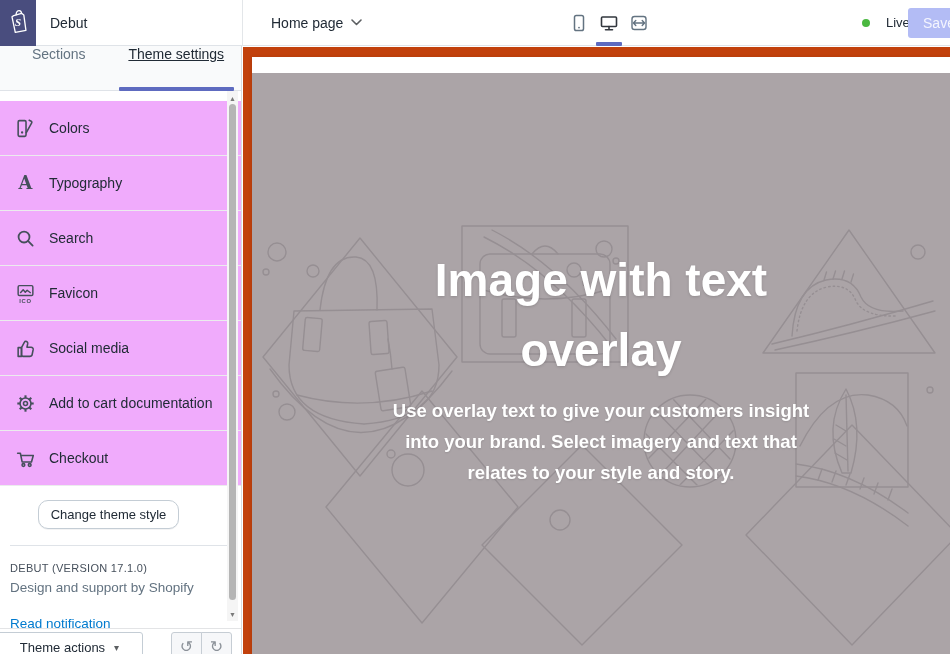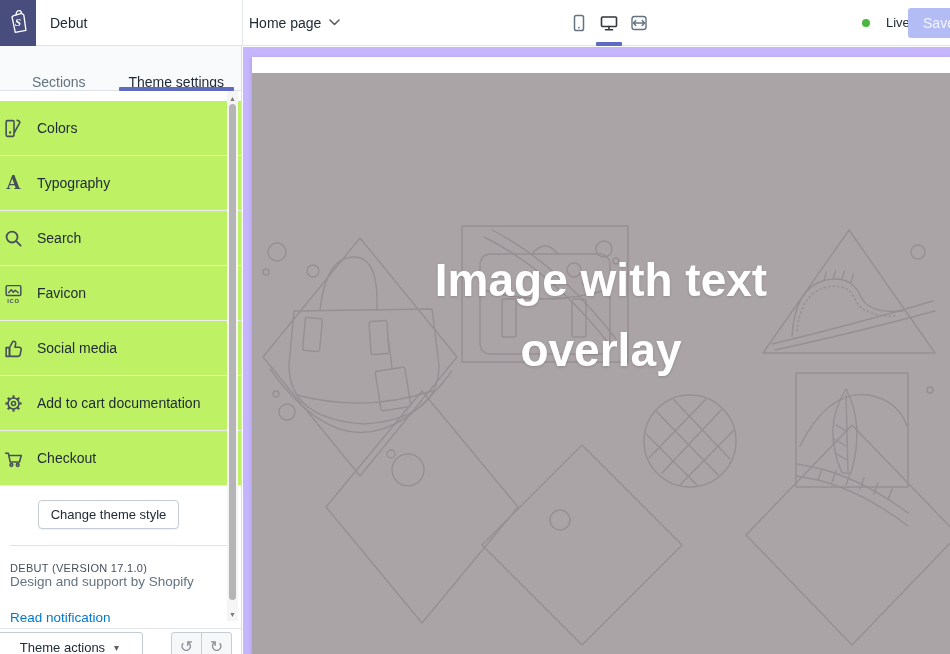--- a/index.html
+++ b/index.html
@@ -7,54 +7,54 @@
   .app { position:relative; width:950px; height:654px; overflow:hidden; background:#fff; }
 
   
   .topbar { position:absolute; top:0; left:0; right:0; height:46px; background:#fff;
             border-bottom:1px solid #dfe3e8; z-index:20; }
   .logo-box { position:absolute; left:0; top:0; width:36px; height:46px; background:#494d7e;
               display:flex; align-items:center; justify-content:center; cursor:pointer; }
   .store-name { position:absolute; left:50px; top:0; height:46px; display:flex; align-items:center;
                 font-size:14px; color:#212b36; }
   .page-selector { position:absolute; left:242px; top:0; height:45px; border-left:1px solid #e3e6e9;
-                   display:flex; align-items:center; gap:8px; padding:0 6px; cursor:pointer;
+                   display:flex; align-items:center; gap:8px; padding:0 28px; cursor:pointer;
                    font-size:14px; color:#212b36; }
   .device-toggle { position:absolute; top:12px; width:22px; height:22px; display:flex;
                    align-items:center; justify-content:center; cursor:pointer; }
   .device-underline { position:absolute; left:596px; top:42px; width:26px; height:4px;
                       background:#5e6bc0; border-radius:1px; }
   .live-badge { position:absolute; left:862px; top:0; height:45px; display:flex; align-items:center; gap:16px;
                 font-size:13px; color:#212b36; }
   .live-dot { width:8px; height:8px; border-radius:50%; background:#4ab840; }
   .save-btn { position:absolute; left:908px; top:8px; width:62px; height:30px; border:none;
               border-radius:3px; background:#b3bcf5; color:#f4f5fe; font-size:14px;
               font-family:inherit; cursor:default; }
 
   
   .sidebar { position:absolute; top:46px; left:0; width:242px; bottom:0; background:#fff;
              border-right:1px solid #d9dcdf; z-index:10; }
   .tabs { display:flex; height:45px; background:#f9fafb; border-bottom:1px solid #dfe3e8; padding-right:6px; }
-  .tab { flex:1; display:flex; align-items:flex-end; justify-content:center; font-size:14px;
+  .tab { flex:1; display:flex; align-items:flex-start; justify-content:center; font-size:14px;
          color:#637381; cursor:pointer; position:relative; }
   .tab.active { color:#212b36;text-decoration:underline; }
   .tab.active .tab-underline { position:absolute; left:1px; right:1px; bottom:-1px; height:4px;
          background:#5e6bc0; border-radius:1px; }
   .side-list { padding-top:10px; }
-  .side-row { height:55px; display:flex; align-items:center; padding-left:3px; gap:13px;
-              border-bottom:1px solid #ebeced; cursor:pointer; background:#bef264; }
+  .side-row { height:55px; display:flex; align-items:center; padding-left:15px; gap:13px;
+              border-bottom:1px solid #ebeced; cursor:pointer; background:#f0abfc; }
   .row-icon { width:21px; height:21px; display:flex; align-items:center; justify-content:center; }
   .row-label { font-size:14px; color:#212b36; }
   .change-btn { display:block; margin:14px 0 0 38px; width:141px; height:29px; background:#fff;
-                border:1px solid #c4cdd5; border-radius:4px; font-size:13px; color:#212b36;
+                border:1px solid #c4cdd5; border-radius:10px; font-size:13px; color:#212b36;
                 font-family:inherit; cursor:pointer; box-shadow:0 1px 0 rgba(22,29,37,.05); }
   .meta-divider { margin:16px 10px 0 10px; border-top:1px solid #dfe3e8; }
   .meta { padding:16px 10px 0 10px; }
   .meta-title { font-size:11px; font-weight:normal; color:#454f5b; letter-spacing:.3px; }
-  .meta-credit { font-size:13.5px; color:#637381; }
+  .meta-credit { margin-top:6px; font-size:13.5px; color:#637381; }
   .doc-link { display:inline-block; margin:21px 0 0 0; font-size:13.5px; color:#007ace;
               text-decoration:none; cursor:pointer; }
   
   .sb-scroll { position:absolute; top:45px; right:3px; width:11px; height:530px; background:#f5f5f5; z-index:5; }
   .sb-arrow { position:absolute; left:0; width:11px; height:12px; font-size:7px; color:#7a7a7a;
               display:flex; align-items:center; justify-content:center; cursor:pointer; }
   .sb-arrow.up { top:1px; } .sb-arrow.down { bottom:1px; }
   .sb-thumb { position:absolute; left:2px; top:13px; width:7px; height:496px; background:#b5b5b5;
               border-radius:3.5px; cursor:pointer; }
   
@@ -66,21 +66,21 @@
                  cursor:pointer; }
   .caret { font-size:10px; color:#5c5f62; }
   .history-group { position:absolute; left:171px; top:3px; display:flex; }
   .hist-btn { width:31px; height:30px; background:#f6f7f9; border:1px solid #c6cdd4; color:#8b9198;
               font-size:16px; line-height:1; display:flex; align-items:center; justify-content:center;
               font-family:inherit; cursor:pointer; }
   .hist-btn.undo { border-radius:3px 0 0 3px; }
   .hist-btn.redo { border-radius:0 3px 3px 0; margin-left:-1px; }
 
   
-  .preview-area { position:absolute; left:243px; top:47px; right:0; bottom:0; background:#c4b5fd; }
+  .preview-area { position:absolute; left:243px; top:47px; right:0; bottom:0; background:#c2410c; }
   .preview-frame { position:absolute; left:9px; top:10px; width:698px; height:597px;
                    box-shadow:0 1px 4px rgba(0,0,0,.15); background:#fff; }
   .announce-strip { height:16px; background:#fff; }
   .hero { position:absolute; top:16px; left:0; right:0; bottom:0; background:#aba4a7; overflow:hidden; cursor:pointer; }
   .hero-art { position:absolute; top:0; left:0; }
   .hero-heading { position:absolute; top:172px; left:0; right:0; margin:0 auto; width:460px;
                   text-align:center; font-size:46px; font-weight:700; color:#fff; line-height:70px;
                   text-shadow:0 1px 3px rgba(0,0,0,.15); }
   .hero-body { position:absolute; top:322px; left:0; right:0; margin:0 auto; width:440px;
                text-align:center; font-size:18.5px; font-weight:700; color:#fff; line-height:31px;
@@ -347,17 +347,18 @@
             <circle cx="438" cy="368" r="46"></circle>
             <g clip-path="url(#basketClip)">
               <path d="M404 338 L468 404 M421 326 L478 386 M393 360 L450 417 M470 336 L410 400 M483 356 L423 417 M454 326 L396 386"></path>
             </g>
 
             <polygon points="330,372 430,472 330,572 230,472"></polygon>
             <polygon points="600,352 706,462 600,572 494,462"></polygon>
           </g>
         </svg>
         <h1 class="hero-heading">Image with text overlay</h1>
+        <p class="hero-body">Use overlay text to give your customers insight into your brand. Select imagery and text that relates to your style and story.</p>
       </div>
     </div>
   </main>
 
 </div>
 
 </body></html>

